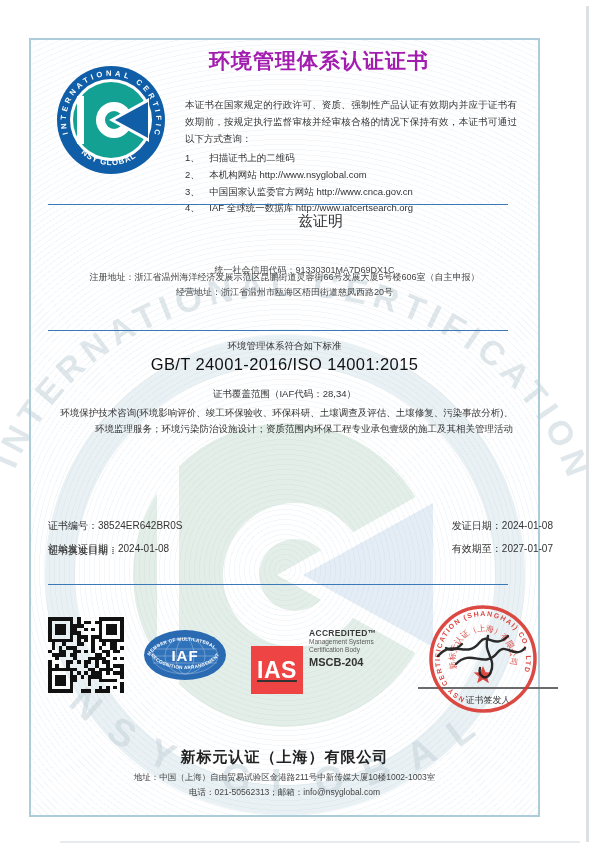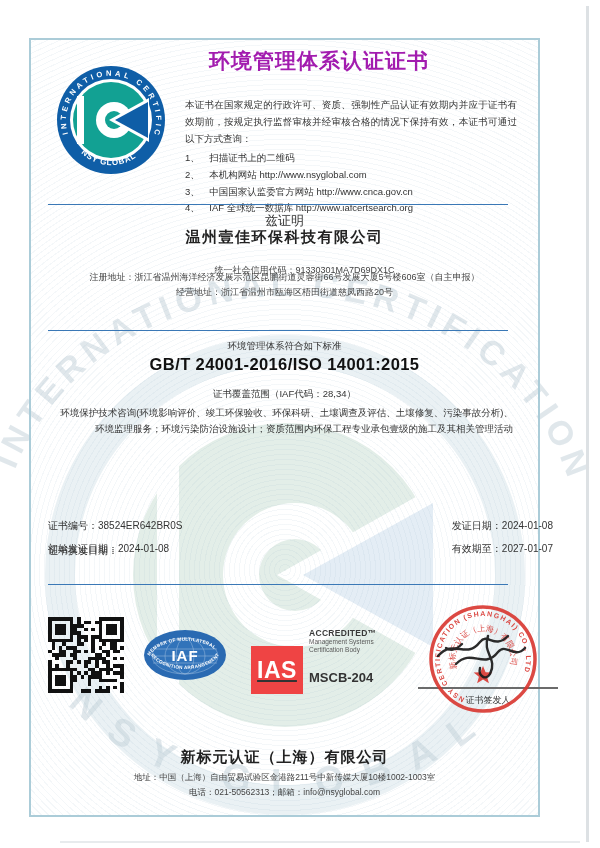--- a/index.html
+++ b/index.html
@@ -19,46 +19,46 @@
       rgba(150,180,200,0.10) 0 1px, transparent 1px 5px);
   }
   .z2{z-index:2;}
   .centered{left:29px;width:511px;text-align:center;}
   .title{top:47px;left:183px;width:272px;text-align:center;font-size:21px;
     font-weight:600;color:#a21caf;letter-spacing:1px;}
   .intro{top:97px;left:185px;width:332px;font-size:9.5px;line-height:1.78;color:#333;}
   .intro p{margin:0 0 2px 0;text-align:justify;}
   .intro .qitem{line-height:1.78;}
   .divider{left:48px;width:460px;height:1px;background:#3a78b6;}
-  .certify-label{top:212px;font-size:13px;color:#333;}
+  .certify-label{top:212px;font-size:15px;color:#333;padding-left:36px;}
   .company{top:228px;font-size:15px;font-weight:600;color:#222;letter-spacing:1.5px;}
   .credit{top:264px;font-size:9px;color:#444;margin-left:20px;}
   .addr1{top:271px;font-size:9px;color:#444;}
   .addr2{top:286px;font-size:9px;color:#444;}
   .std-head{top:340px;font-size:9.5px;color:#333;}
-  .std-code{top:355px;font-size:16.5px;font-weight:700;color:#111;letter-spacing:0.4px;}
+  .std-code{top:355px;font-size:16.5px;font-weight:400;color:#111;letter-spacing:0.4px;}
   .scope-label{top:388px;font-size:9.5px;color:#333;}
   .scope{top:405px;left:53px;width:460px;text-align:right;font-size:9.5px;
     line-height:1.7;color:#333;}
   .det{font-size:10px;color:#333;}
   .det-l{left:48px;}
   .det-r{left:29px;width:479px;text-align:right;margin-left:45px;}
   .sig-line{left:418px;top:687px;width:140px;height:2px;background:#6b6b6b;}
   .signer{left:420px;top:694px;width:136px;text-align:center;font-size:9px;color:#333;}
   .footer-co{top:748px;font-size:15px;font-weight:600;color:#222;letter-spacing:1px;}
   .footer-ad{top:772px;font-size:8.5px;color:#444;}
   .footer-ct{top:787px;font-size:8.5px;color:#444;}
   
   .ias-box{left:251px;top:646px;width:52px;height:48px;background:#ef4444;
     display:flex;align-items:center;justify-content:center;text-decoration:underline;}
   .ias-abbr{color:#fff;font-size:23px;font-weight:700;letter-spacing:0.5px;}
   .ias-text{left:309px;top:628px;width:95px;}
   .ias-text .l1{font-size:8.5px;font-weight:700;color:#3a3a3a;letter-spacing:0.3px;}
   .ias-text .l2,.ias-text .l3{font-size:6.5px;color:#5a5a5a;line-height:1.25;}
-  .ias-text .l4{font-size:13px;font-weight:700;color:#333;margin-top:16px;}
+  .ias-text .l4{font-size:11px;font-weight:700;color:#333;margin-top:2px;}
   
   .edge-r{left:586px;top:6px;width:3px;height:836px;background:#dde1e4;z-index:3;}
   .edge-b{left:60px;top:841px;width:520px;height:2px;background:#e8ebed;z-index:3;}
   svg text{font-family:"Liberation Sans","DejaVu Sans",sans-serif;}
 </style>
 </head>
 <body>
 
 <div id="page">
 
@@ -113,21 +113,20 @@
     <p>本证书在国家规定的行政许可、资质、强制性产品认证有效期内并应于证书有效期前，按规定执行监督审核并经审核合格的情况下保持有效，本证书可通过以下方式查询：</p>
     <div class="qitem">1、　扫描证书上的二维码</div>
     <div class="qitem">2、　本机构网站 http://www.nsyglobal.com</div>
     <div class="qitem">3、　中国国家认监委官方网站 http://www.cnca.gov.cn</div>
     <div class="qitem">4、　IAF 全球统一数据库 http://www.iafcertsearch.org</div>
   </div>
 
   <div class="abs z2 divider" style="top:204px;"></div>
 
   <div class="abs z2 centered certify-label">兹证明</div>
-  <div class="abs z2 centered company">温州壹佳环保科技有限公司</div>
   <div class="abs z2 centered credit">统一社会信用代码：91330301MA7D69DX1C</div>
   <div class="abs z2 centered addr1">注册地址：浙江省温州海洋经济发展示范区昆鹏街道灵蓉街66号发展大厦5号楼606室（自主申报）</div>
   <div class="abs z2 centered addr2">经营地址：浙江省温州市瓯海区梧田街道慈凤西路20号</div>
 
   <div class="abs z2 divider" style="top:330px;"></div>
 
   <div class="abs z2 centered std-head">环境管理体系符合如下标准</div>
   <div class="abs z2 centered std-code">GB/T 24001-2016/ISO 14001:2015</div>
   <div class="abs z2 centered scope-label">证书覆盖范围（IAF代码：28,34）</div>
   <div class="abs z2 scope">环境保护技术咨询(环境影响评价、竣工环保验收、环保科研、土壤调查及评估、土壤修复、污染事故分析)、环境监理服务；环境污染防治设施设计；资质范围内环保工程专业承包壹级的施工及其相关管理活动</div>

